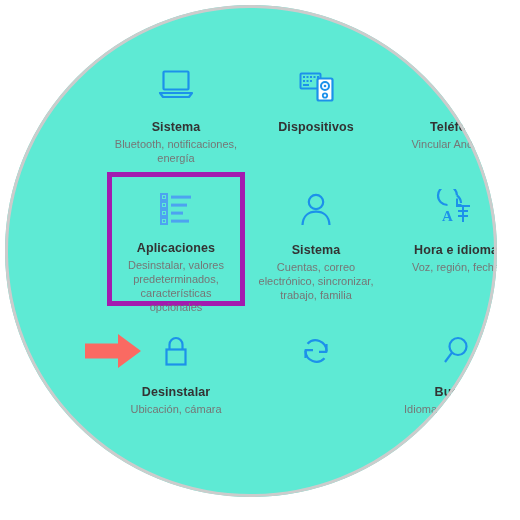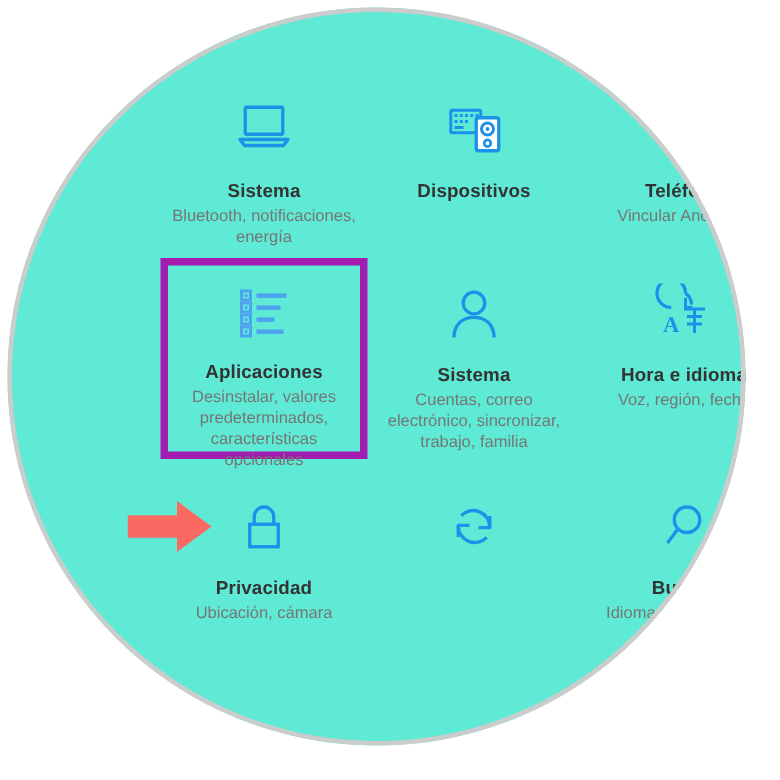--- a/index.html
+++ b/index.html
@@ -213,21 +213,21 @@
         <div class="t-sub">Voz, región, fecha</div>
       </div>
 
       <div class="tile" style="left:107px; top:320px;">
         <span class="ico">
           <svg width="46" height="40" viewBox="0 0 46 40">
             <path d="M16.5 18 V13.5 A6.5 6.5 0 0 1 29.5 13.5 V18" fill="none" stroke="#1C91EA" stroke-width="2.2"></path>
             <rect x="13.5" y="18.5" width="19" height="15" fill="none" stroke="#1C91EA" stroke-width="2.2"></rect>
           </svg>
         </span>
-        <div class="t-title">Privacidad</div>
+        <div class="t-title">Desinstalar</div>
         <div class="t-sub">Ubicación, cámara</div>
       </div>
 
       <div class="tile" style="left:247px; top:320px;">
         <span class="ico">
           <svg width="46" height="40" viewBox="0 0 46 40">
             <path d="M33.5 20 A11 11 0 0 0 14.5 12.8" fill="none" stroke="#1C91EA" stroke-width="2.2"></path>
             <path d="M12.5 20 A11 11 0 0 0 31.5 27.2" fill="none" stroke="#1C91EA" stroke-width="2.2"></path>
             <path d="M33.5 13 V20.8 H26" fill="none" stroke="#1C91EA" stroke-width="2.2" stroke-linejoin="round"></path>
             <path d="M12.5 27 V19.2 H20" fill="none" stroke="#1C91EA" stroke-width="2.2" stroke-linejoin="round"></path>

